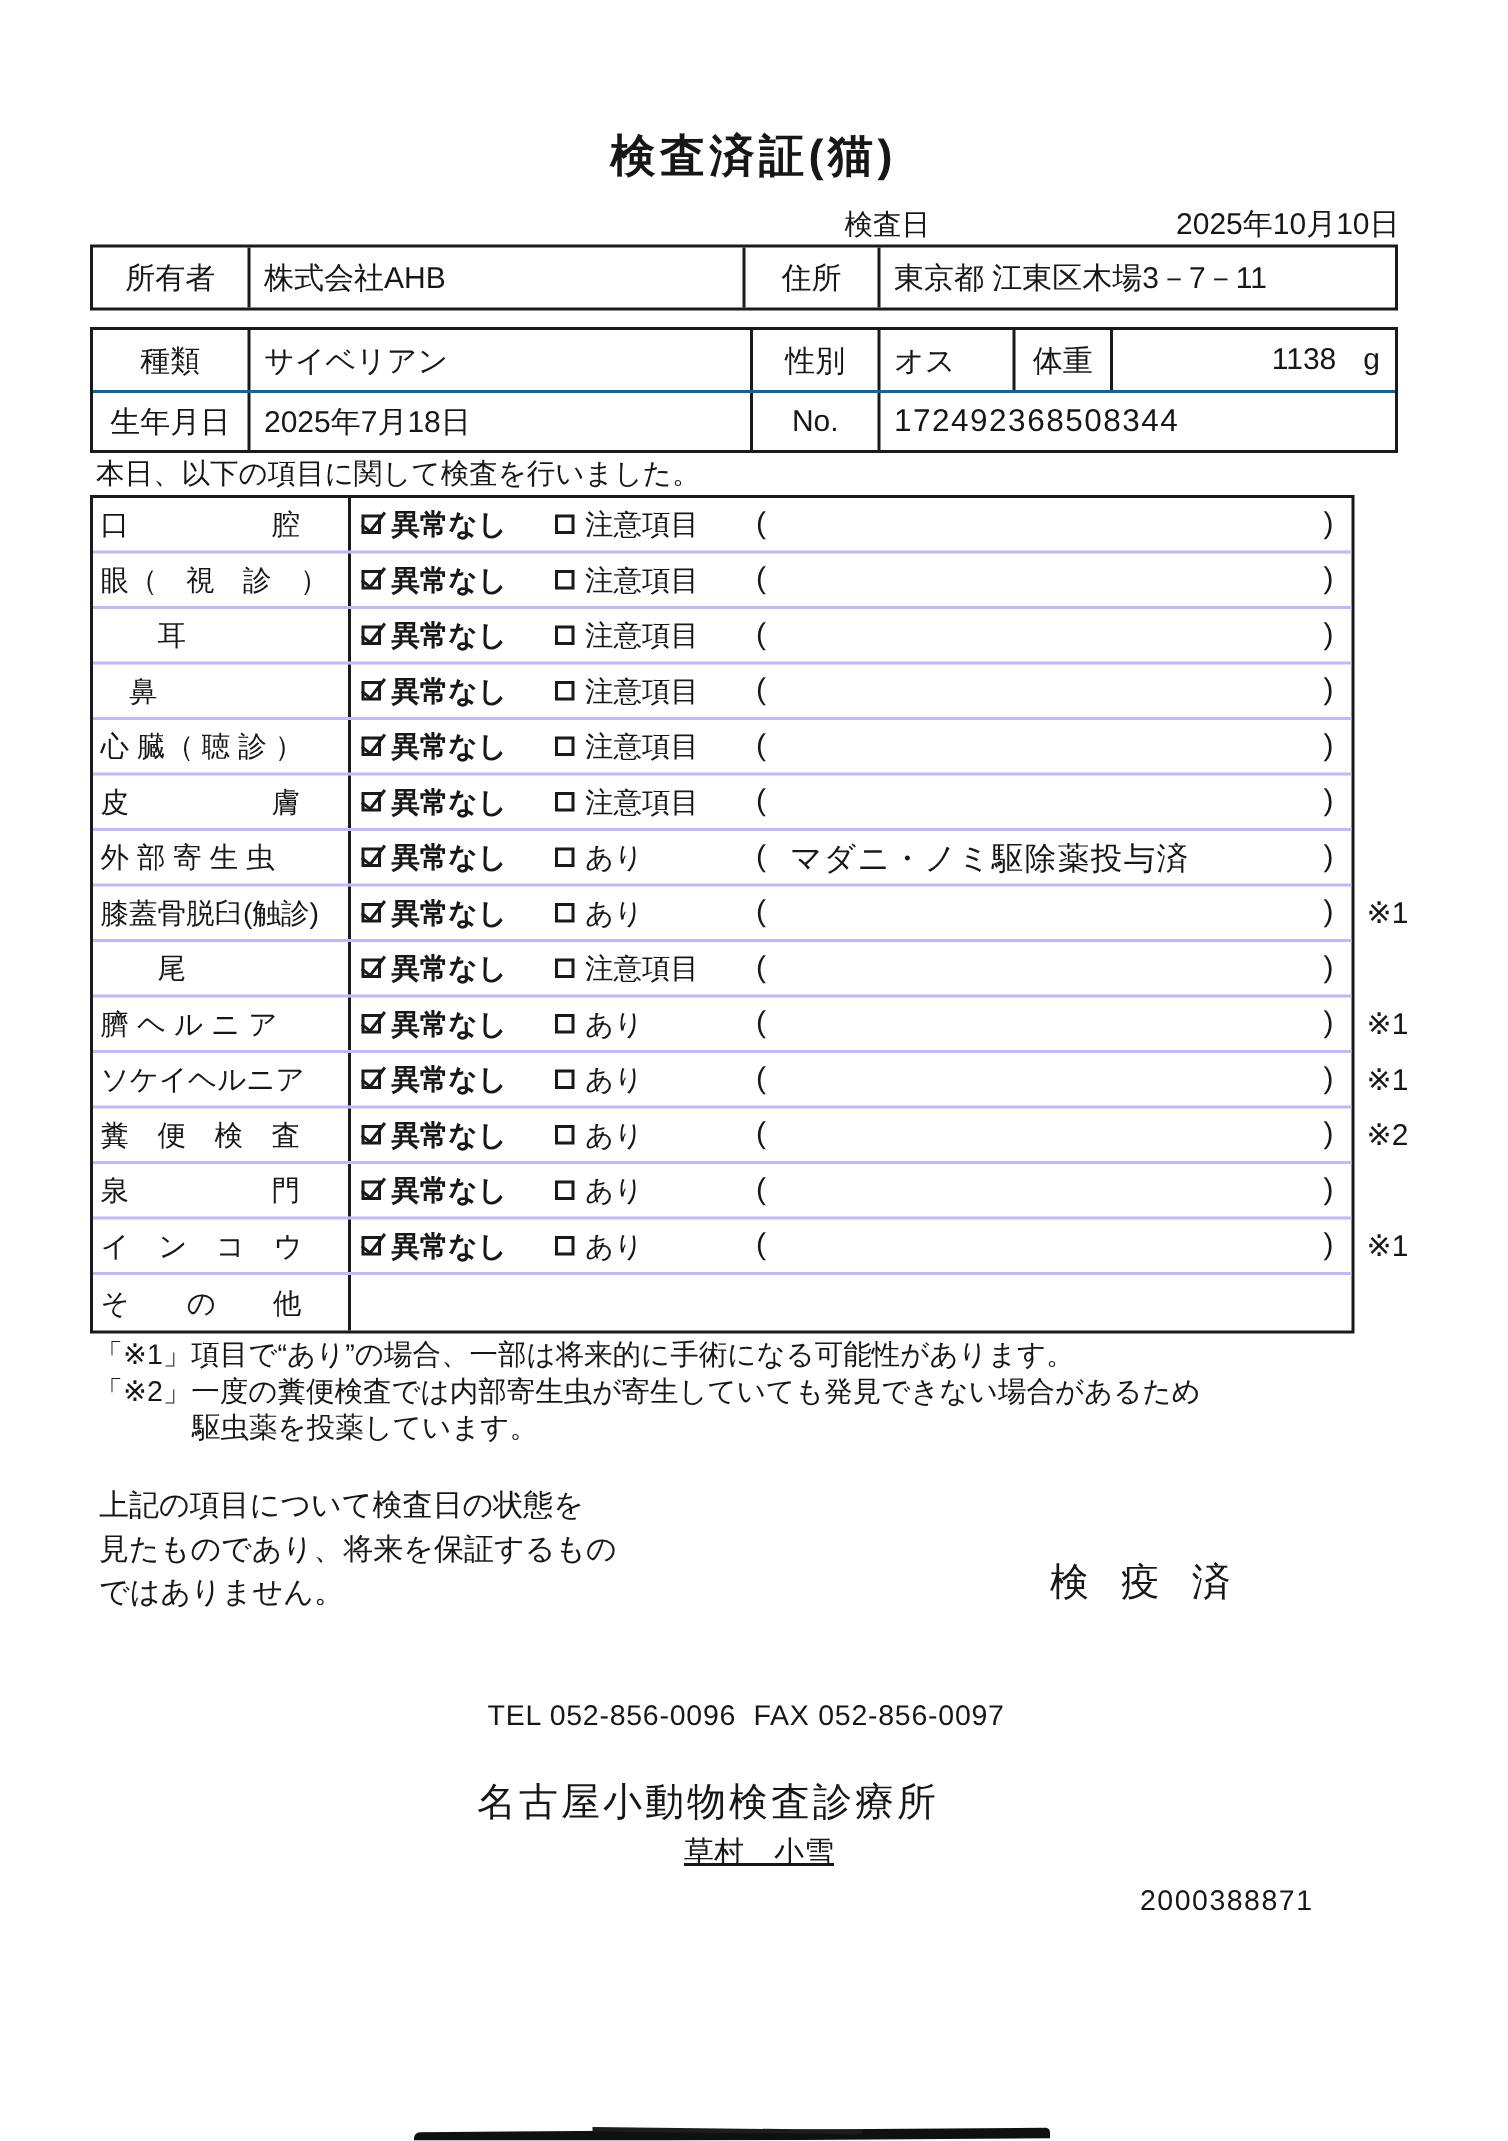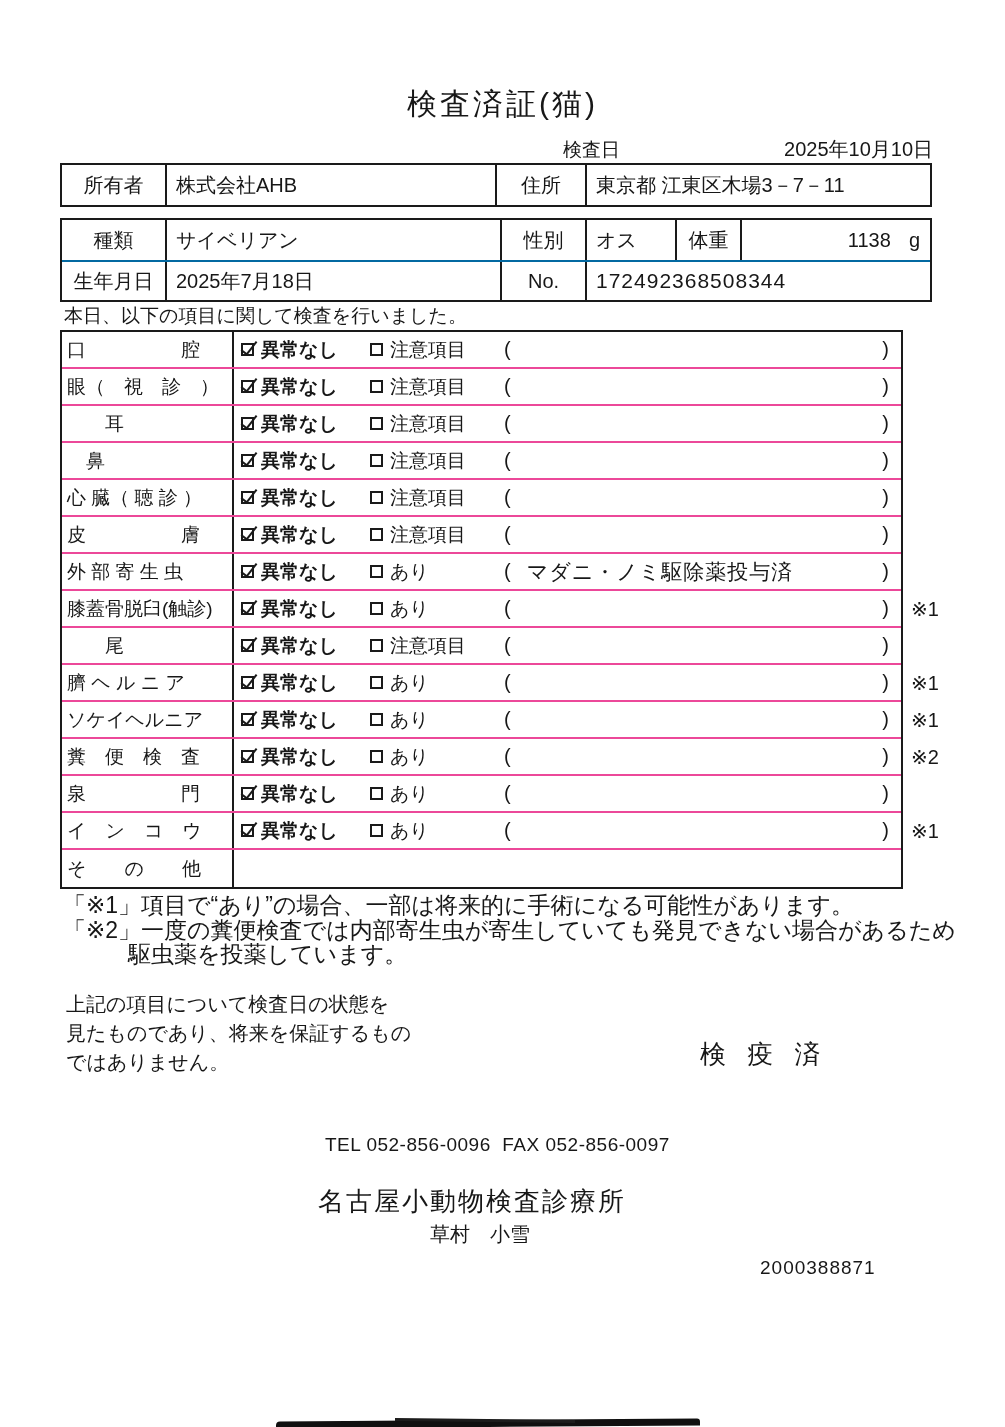--- a/index.html
+++ b/index.html
@@ -2,21 +2,21 @@
 <html><head>
 <meta charset="utf-8">
 <style>
   html,body { margin:0; padding:0; background:#ffffff; }
   * { box-sizing:border-box; }
   .page {
     position:relative; width:1005px; height:1427px; background:#fff;
     font-family:"Liberation Sans","DejaVu Sans",sans-serif; color:#171717; overflow:hidden;
   }
   .doc-title { position:absolute; top:84px; left:0; width:100%; text-align:center;
-    font-size:30px; letter-spacing:3px; font-weight:400; }
+    font-size:30px; letter-spacing:3px; font-weight:700; }
   .date-label { position:absolute; left:563px; top:137px; font-size:19px; }
   .date-value { position:absolute; right:72px; top:136px; font-size:20px; }
 
   .tbl { position:absolute; left:60px; border:2px solid #1a1a1a; background:#fff; }
   .row { display:flex; height:40px; }
   .row + .row { border-top:2px solid #0369a1; }
   .cell { display:flex; align-items:center; font-size:20px; overflow:hidden; }
   .cell.lbl { justify-content:center; text-align:center; }
   .cell.val { padding-left:9px; }
   .vborder { border-right:2px solid #1a1a1a; }
@@ -33,50 +33,50 @@
   .animal-tbl .c3 { width:85px; }
   .animal-tbl .c4 { width:90px; }
   .animal-tbl .c5 { width:65px; }
   .animal-tbl .c6 { flex:1; justify-content:flex-end; padding-right:10px; gap:18px; }
   .animal-tbl .c7 { flex:1; }
   .animal-tbl .no-val { font-size:21px; letter-spacing:1px; }
 
   .intro { position:absolute; left:64px; top:303px; font-size:19px; }
 
   .insp-tbl { position:absolute; left:60px; top:330px; width:843px; border:2px solid #1a1a1a; background:#fff; }
-  .trow { position:relative; display:flex; height:37px; border-bottom:2px solid #ec4899; }
+  .trow { position:relative; display:flex; height:37px; border-bottom:2px solid #c4b5fd; }
   .trow:last-child { border-bottom:none; }
   .trow .item { width:172px; border-right:2px solid #1a1a1a; display:flex; align-items:center;
     padding:0 5px; font-size:19px; white-space:pre; overflow:hidden; }
   .trow .cb1 { width:132px; display:flex; align-items:center; padding-left:7px; font-size:19px;font-weight:bold; }
   .trow .cb2 { width:128px; display:flex; align-items:center; padding-left:4px; font-size:19px; }
   .trow .note { flex:1; display:flex; align-items:center; padding:0 12px 0 10px; font-size:20px; }
   .trow .ntext { margin-left:16px; white-space:pre; font-size:21px; letter-spacing:1px; }
   .trow .paren.close { margin-left:auto; }
   .trow .mark { position:absolute; right:-40px; top:50%; transform:translateY(-50%);
     width:38px; font-size:20px; padding-left:8px; }
   .trow .blank { flex:1; }
 
   .cb { width:13px; height:13px; border:2px solid #1a1a1a; display:inline-block;
     position:relative; margin-right:7px; flex:none; background:#fff; }
   .cb.checked::before { content:""; position:absolute; left:2px; top:-7px; width:6px; height:15px;
     border-right:2px solid #1a1a1a; border-bottom:2px solid #1a1a1a; transform:rotate(38deg); }
 
-  .fnote { position:absolute; font-size:23px; white-space:pre; }
+  .fnote { position:absolute; font-size:19px; white-space:pre; }
   .fnote.l1 { left:63px; top:890px; }
   .fnote.l2 { left:63px; top:915px; }
   .fnote.l3 { left:128px; top:939px; }
 
   .disc { position:absolute; left:66px; top:990px; font-size:20px; line-height:29px; white-space:pre; }
   .stamp { position:absolute; left:700px; top:1037px; font-size:26px; letter-spacing:7px; }
 
   .addr-line { position:absolute; left:320px; top:1090px; font-size:19px; white-space:pre; display:flex; gap:28px; }
   .tel-line { position:absolute; left:325px; top:1134px; font-size:19px; white-space:pre; letter-spacing:0.5px; }
   .clinic { position:absolute; left:318px; top:1184px; font-size:26px; letter-spacing:2px; }
-  .vet { position:absolute; left:430px; top:1221px; font-size:20px; white-space:pre; }
+  .vet { position:absolute; left:456px; top:1221px; font-size:20px; white-space:pre;text-decoration:underline; }
   .serial { position:absolute; left:760px; top:1257px; font-size:19px; letter-spacing:1px; }
 
   .artifact1 { position:absolute; left:276px; bottom:0; width:424px; height:7px;
     background:#101010; border-radius:4px 3px 0 2px; transform:rotate(-0.4deg); }
   .artifact2 { position:absolute; left:395px; bottom:5px; width:180px; height:3px; background:#1c1c1c; transform:rotate(0.6deg); }
 </style>
 </head>
 <body>
 
 <div class="page">

